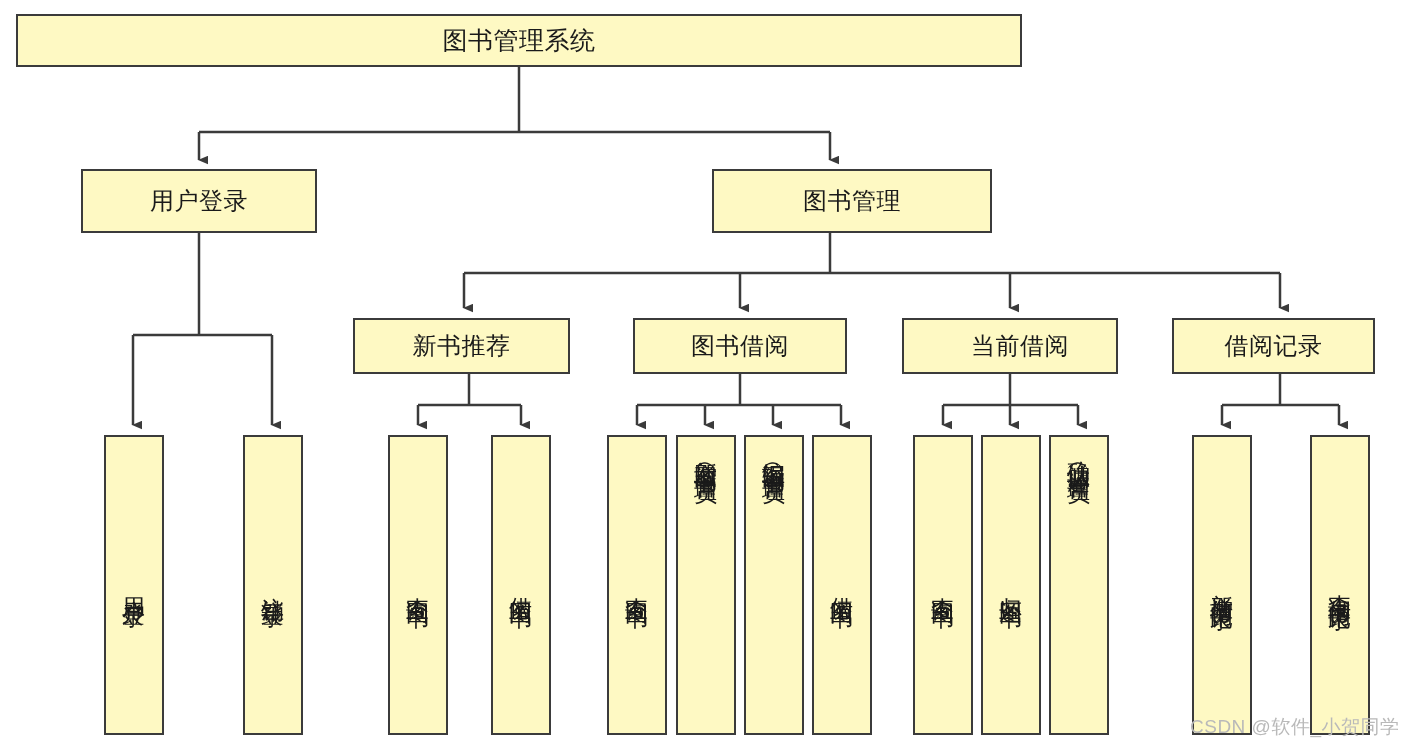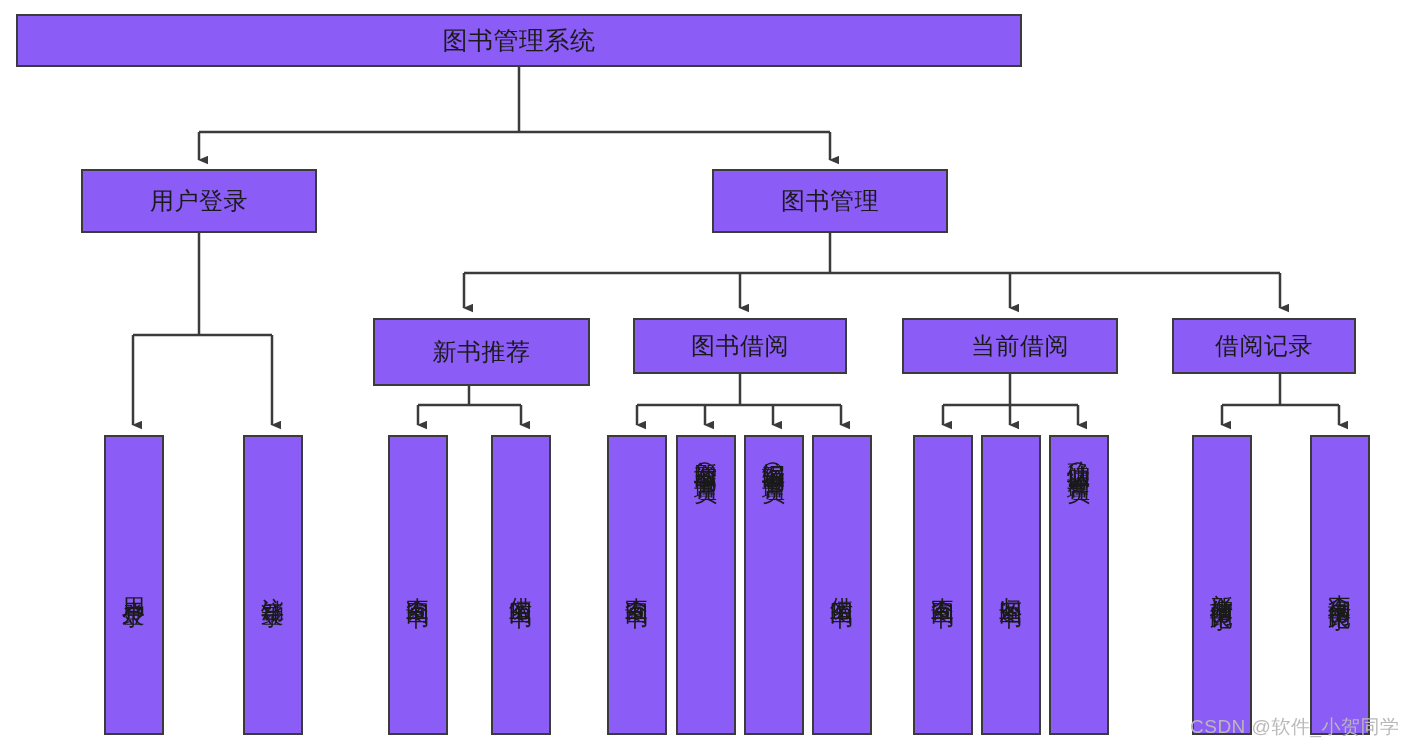--- a/index.html
+++ b/index.html
@@ -23,21 +23,21 @@
     left: 0;
     top: 0;
     width: 1405px;
     height: 747px;
     pointer-events: none;
   }
   .node {
     position: absolute;
     box-sizing: border-box;
     border: 2.5px solid #3b3b3b;
-    background: #8b5cf6;
+    background: #fef9c3;
     display: flex;
     align-items: center;
     justify-content: center;
     color: #1a1a1a;
     z-index: 2;
   }
   .node-label {
     display: block;
     text-align: center;
     line-height: 1.25;
@@ -137,34 +137,34 @@
     </g>
   </svg>
 
   <div class="node horizontal root" style="left:16px; top:14px; width:1006px; height:53px;">
     <span class="node-label">图书管理系统</span>
   </div>
 
   <div class="node horizontal" style="left:81px; top:169px; width:236px; height:64px;">
     <span class="node-label">用户登录</span>
   </div>
-  <div class="node horizontal" style="left:712px; top:169px; width:236px; height:64px;">
+  <div class="node horizontal" style="left:712px; top:169px; width:280px; height:64px;">
     <span class="node-label">图书管理</span>
   </div>
 
-  <div class="node horizontal" style="left:373px; top:318px; width:217px; height:68px;font-family:Liberation Serif, serif;">
+  <div class="node horizontal" style="left:353px; top:318px; width:217px; height:56px;font-family:Liberation Serif, serif;">
     <span class="node-label">新书推荐</span>
   </div>
   <div class="node horizontal" style="left:633px; top:318px; width:214px; height:56px;justify-content:center;">
     <span class="node-label">图书借阅</span>
   </div>
   <div class="node horizontal" style="left:902px; top:318px; width:216px; height:56px;padding-left:20px;">
     <span class="node-label">当前借阅</span>
   </div>
-  <div class="node horizontal" style="left:1172px; top:318px; width:184px; height:56px;">
+  <div class="node horizontal" style="left:1172px; top:318px; width:203px; height:56px;">
     <span class="node-label">借阅记录</span>
   </div>
 
   <div class="node vertical align-center" style="left:104px; top:435px; width:60px; height:300px;">
     <span class="node-label">用户登录</span>
   </div>
   <div class="node vertical align-center" style="left:243px; top:435px; width:60px; height:300px;">
     <span class="node-label">注销登录</span>
   </div>
 

